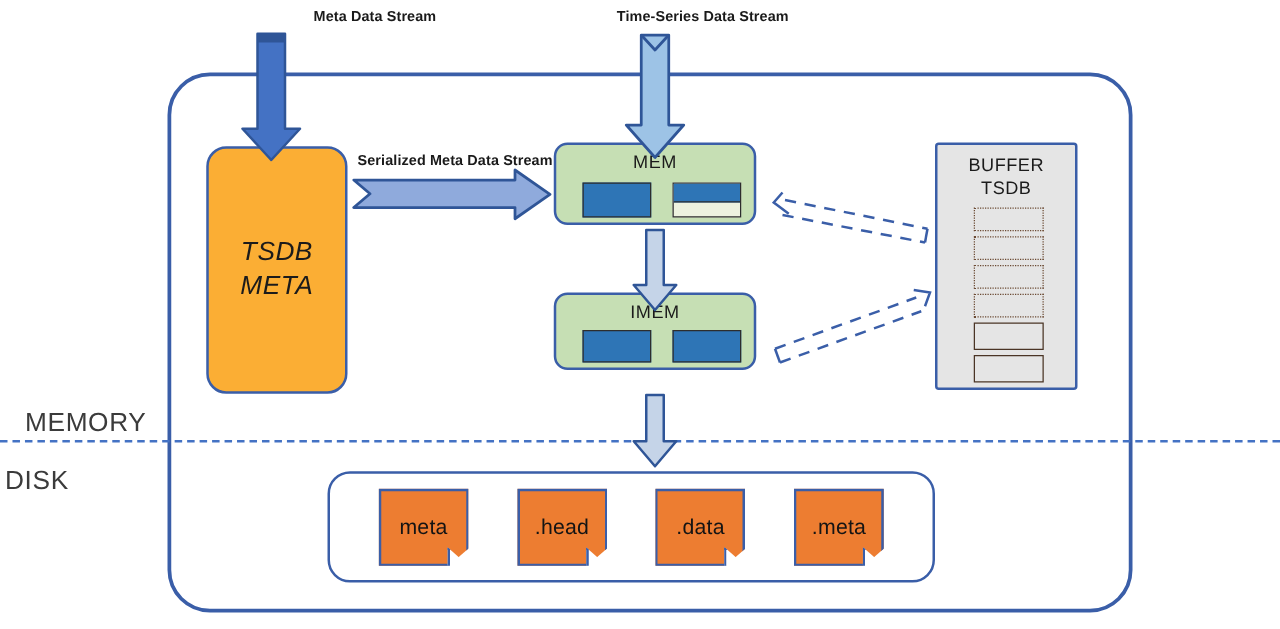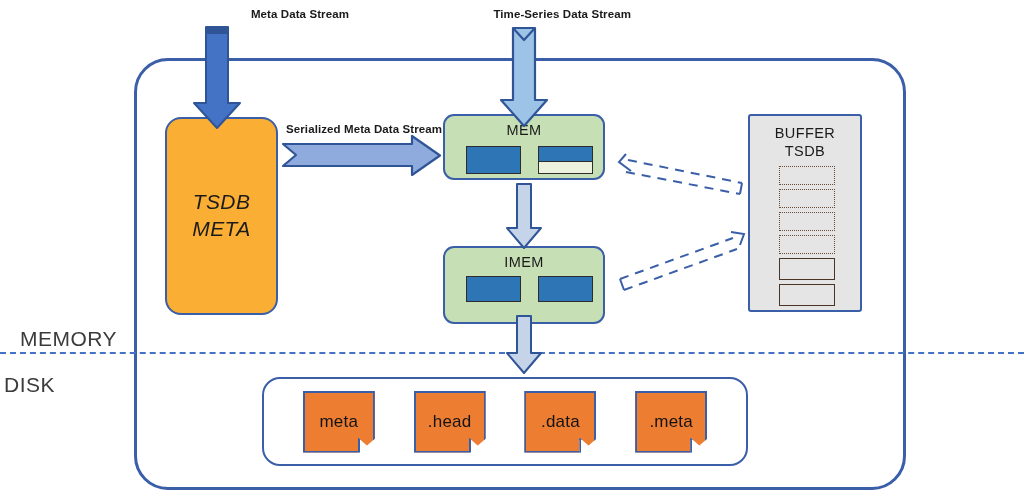--- a/index.html
+++ b/index.html
@@ -81,21 +81,21 @@
   .mem-box .mem-title {
     position: absolute;
     left: 0; right: 0;
     top: 6px;
     text-align: center;
     font-size: 14.5px;
     color: #1b1b1b;
     letter-spacing: 0.4px;
   }
   #mem-block  { left: 443px; top: 114px; width: 162px; height: 66px; }
-  #imem-block { left: 443px; top: 246px; width: 162px; height: 78px; }
+  #imem-block { left: 443px; top: 234px; width: 162px; height: 62px; }
 
   .slot {
     position: absolute;
     border: 1.4px solid #2d2d2d;
     box-sizing: border-box;
     background: #2E75B6;
   }
   .slot.split {
     background: #EDF2DF;
     display: block;

